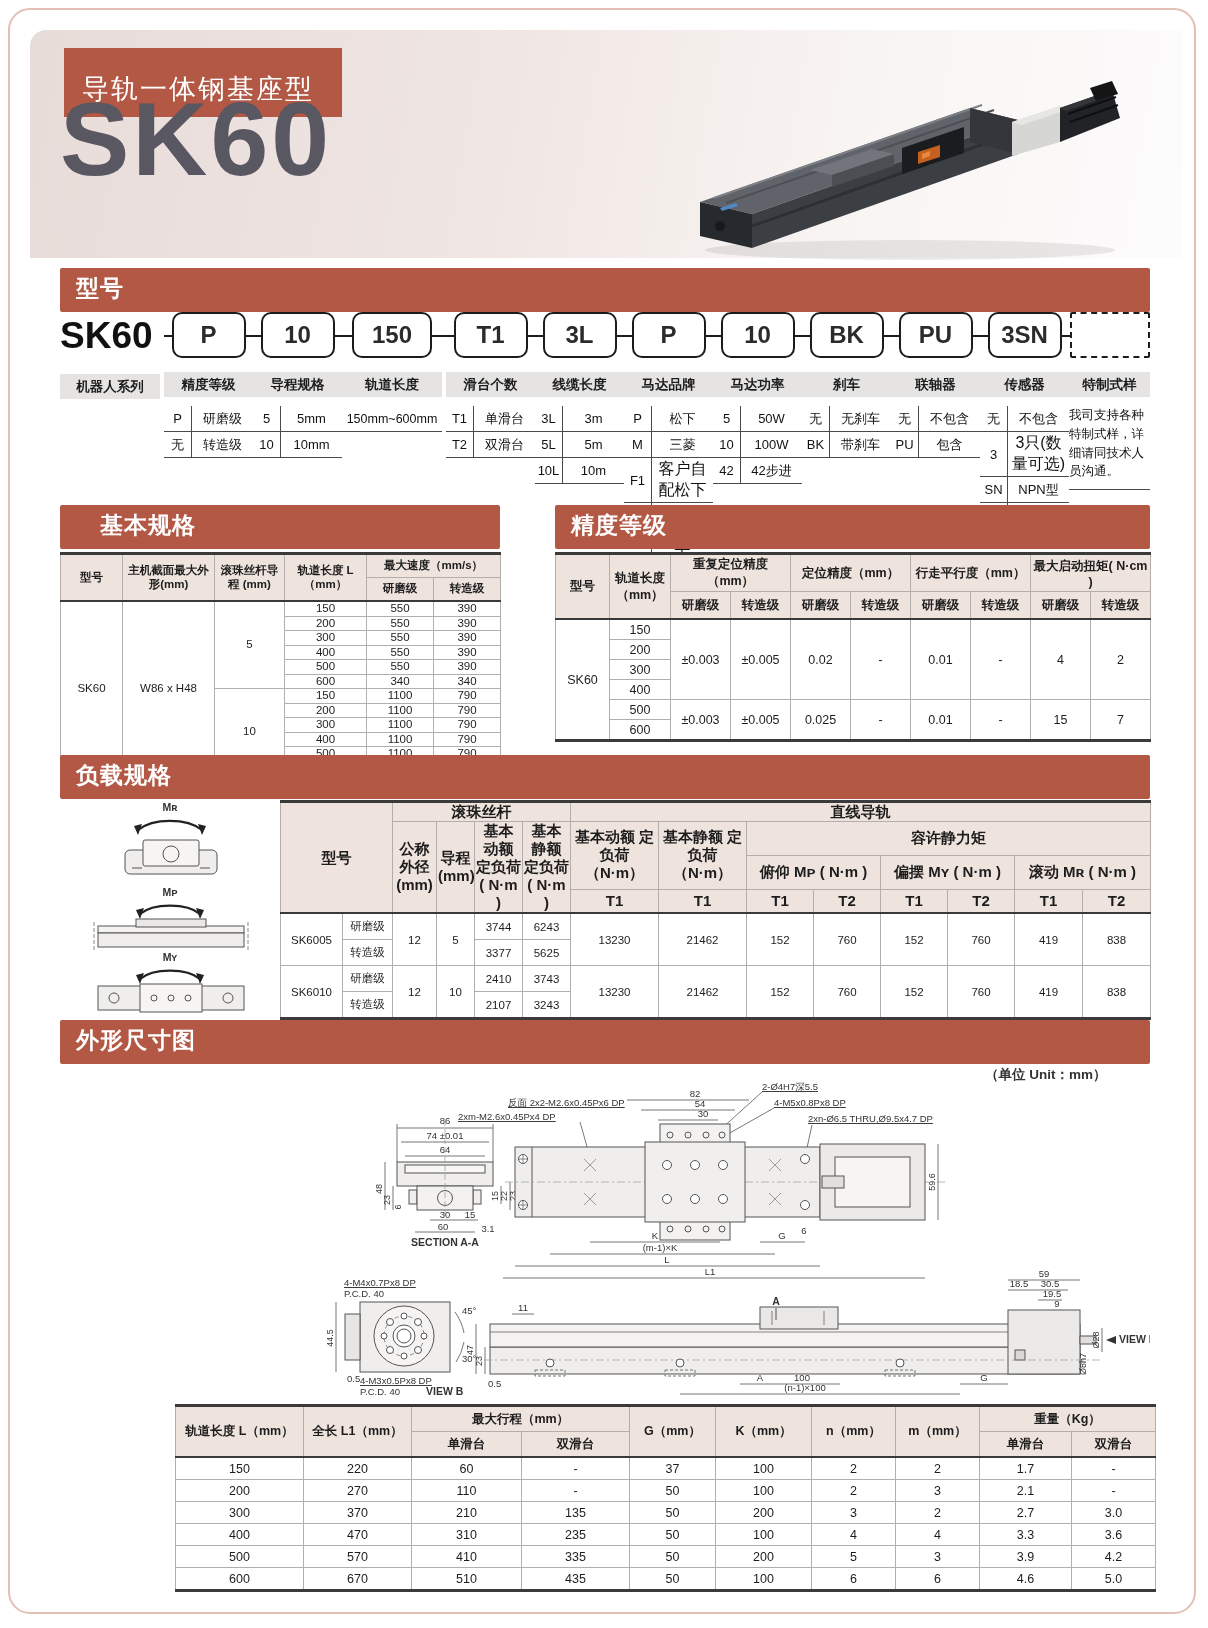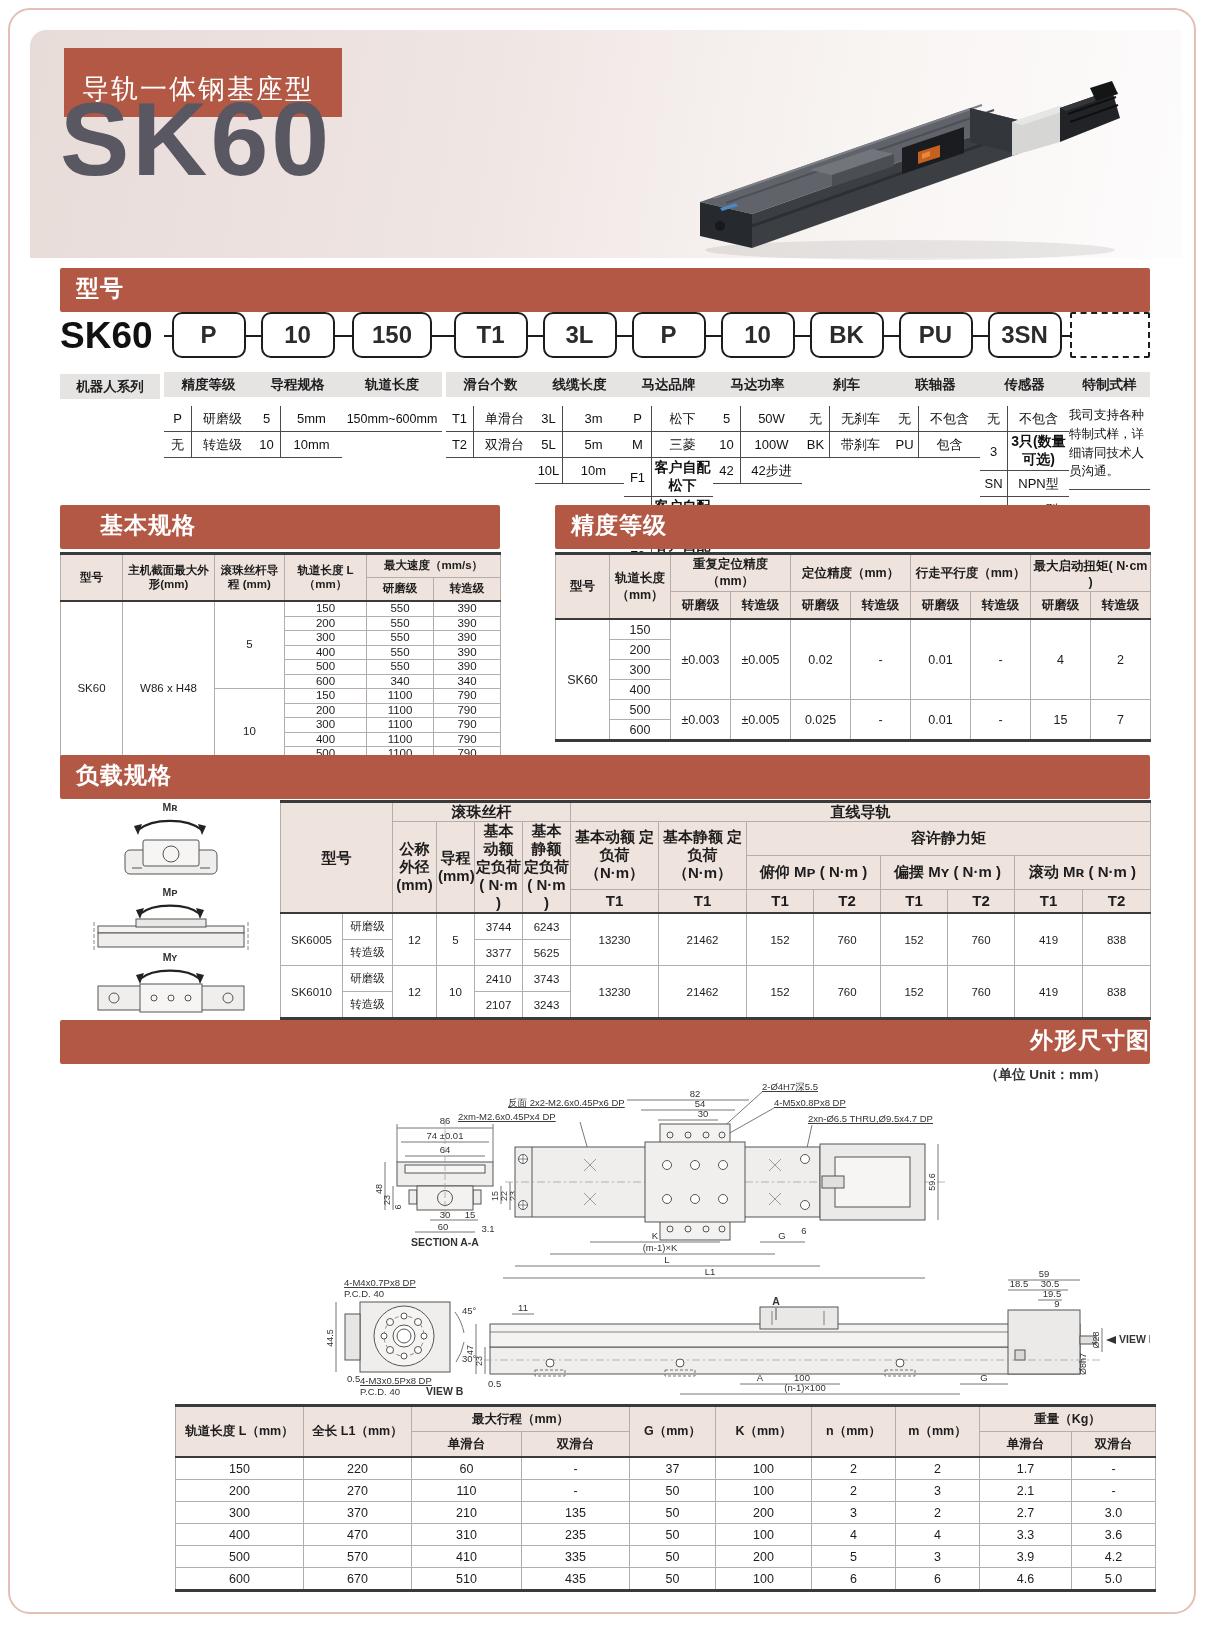--- a/index.html
+++ b/index.html
@@ -26,21 +26,21 @@
   .mc-col{position:absolute;top:0;}
   .mc-prefix{font-size:37px;font-weight:800;color:#111;line-height:48px;text-align:left;}
   .mc-box{width:70px;height:42px;margin:0 auto;border:2.5px solid #1c1c1c;border-radius:10px;background:#fff;
           font-size:24px;font-weight:bold;text-align:center;line-height:42px;position:relative;}
   .mc-box.dashed{border:2px dashed #1c1c1c;border-radius:2px;width:76px;}
   .mc-label{margin-top:14px;background:#e6e4e3;height:25px;line-height:25px;font-size:13.5px;font-weight:600;text-align:center;color:#1d1d1d;}
   .mc-opts{margin-top:9px;}
   .mc-opt{display:flex;border-bottom:1.5px solid #4a4a4a;min-height:25px;align-items:center;font-size:13px;color:#111;}
   .mc-opt .k{width:27px;text-align:center;border-right:1.5px solid #4a4a4a;align-self:stretch;display:flex;align-items:center;justify-content:center;}
   .mc-opt .v{flex:1;text-align:center;padding:1px 0;}
-  .mc-opt .v.small{font-size:14px;font-weight:bold;}
+  .mc-opt .v.small{font-size:16px;}
   .mc-opt.single .v{font-size:12.5px;}
   .mc-note{margin-top:9px;font-size:12.5px;line-height:1.5;color:#111;border-bottom:1.5px solid #4a4a4a;padding-bottom:8px;text-align:left;}
 
   
   table.spec{border-collapse:collapse;table-layout:fixed;position:absolute;background:#fff;}
   table.spec th,table.spec td{border:1px solid #b3aeac;text-align:center;vertical-align:middle;padding:0 1px;color:#1d1d1d;}
   table.spec thead th{background:#efe3de;font-weight:600;}
   table.spec{border-top:3px solid #3a3a3a;border-bottom:3px solid #3a3a3a;}
   table.spec thead{border-bottom:2px solid #3a3a3a;}
 
@@ -580,21 +580,21 @@
       <td rowspan="2">838</td>
     </tr>
     <tr>
       <td>转造级</td>
       <td>2107</td>
       <td>3243</td>
     </tr>
   </tbody>
 </table>
 
-<div class="secbar" style="left:60px;top:1020px;width:1090px;text-align:right;">外形尺寸图</div>
+<div class="secbar" style="left:60px;top:1020px;width:1090px;">外形尺寸图</div>
 <div class="unit-note">（单位 Unit：mm）</div>
 
 <svg class="dwg" style="position:absolute;left:60px;top:1062px;" width="1090" height="340" viewBox="0 0 1090 340">
 
   <g>
     <line x1="337" y1="66" x2="433" y2="66" stroke="#777"></line>
       <line x1="337" y1="62" x2="337" y2="100" stroke="#777"></line>
       <line x1="433" y1="62" x2="433" y2="100" stroke="#777"></line>
     <text x="385" y="62" text-anchor="middle">86</text>
     <line x1="341" y1="80" x2="429" y2="80" stroke="#777"></line>

